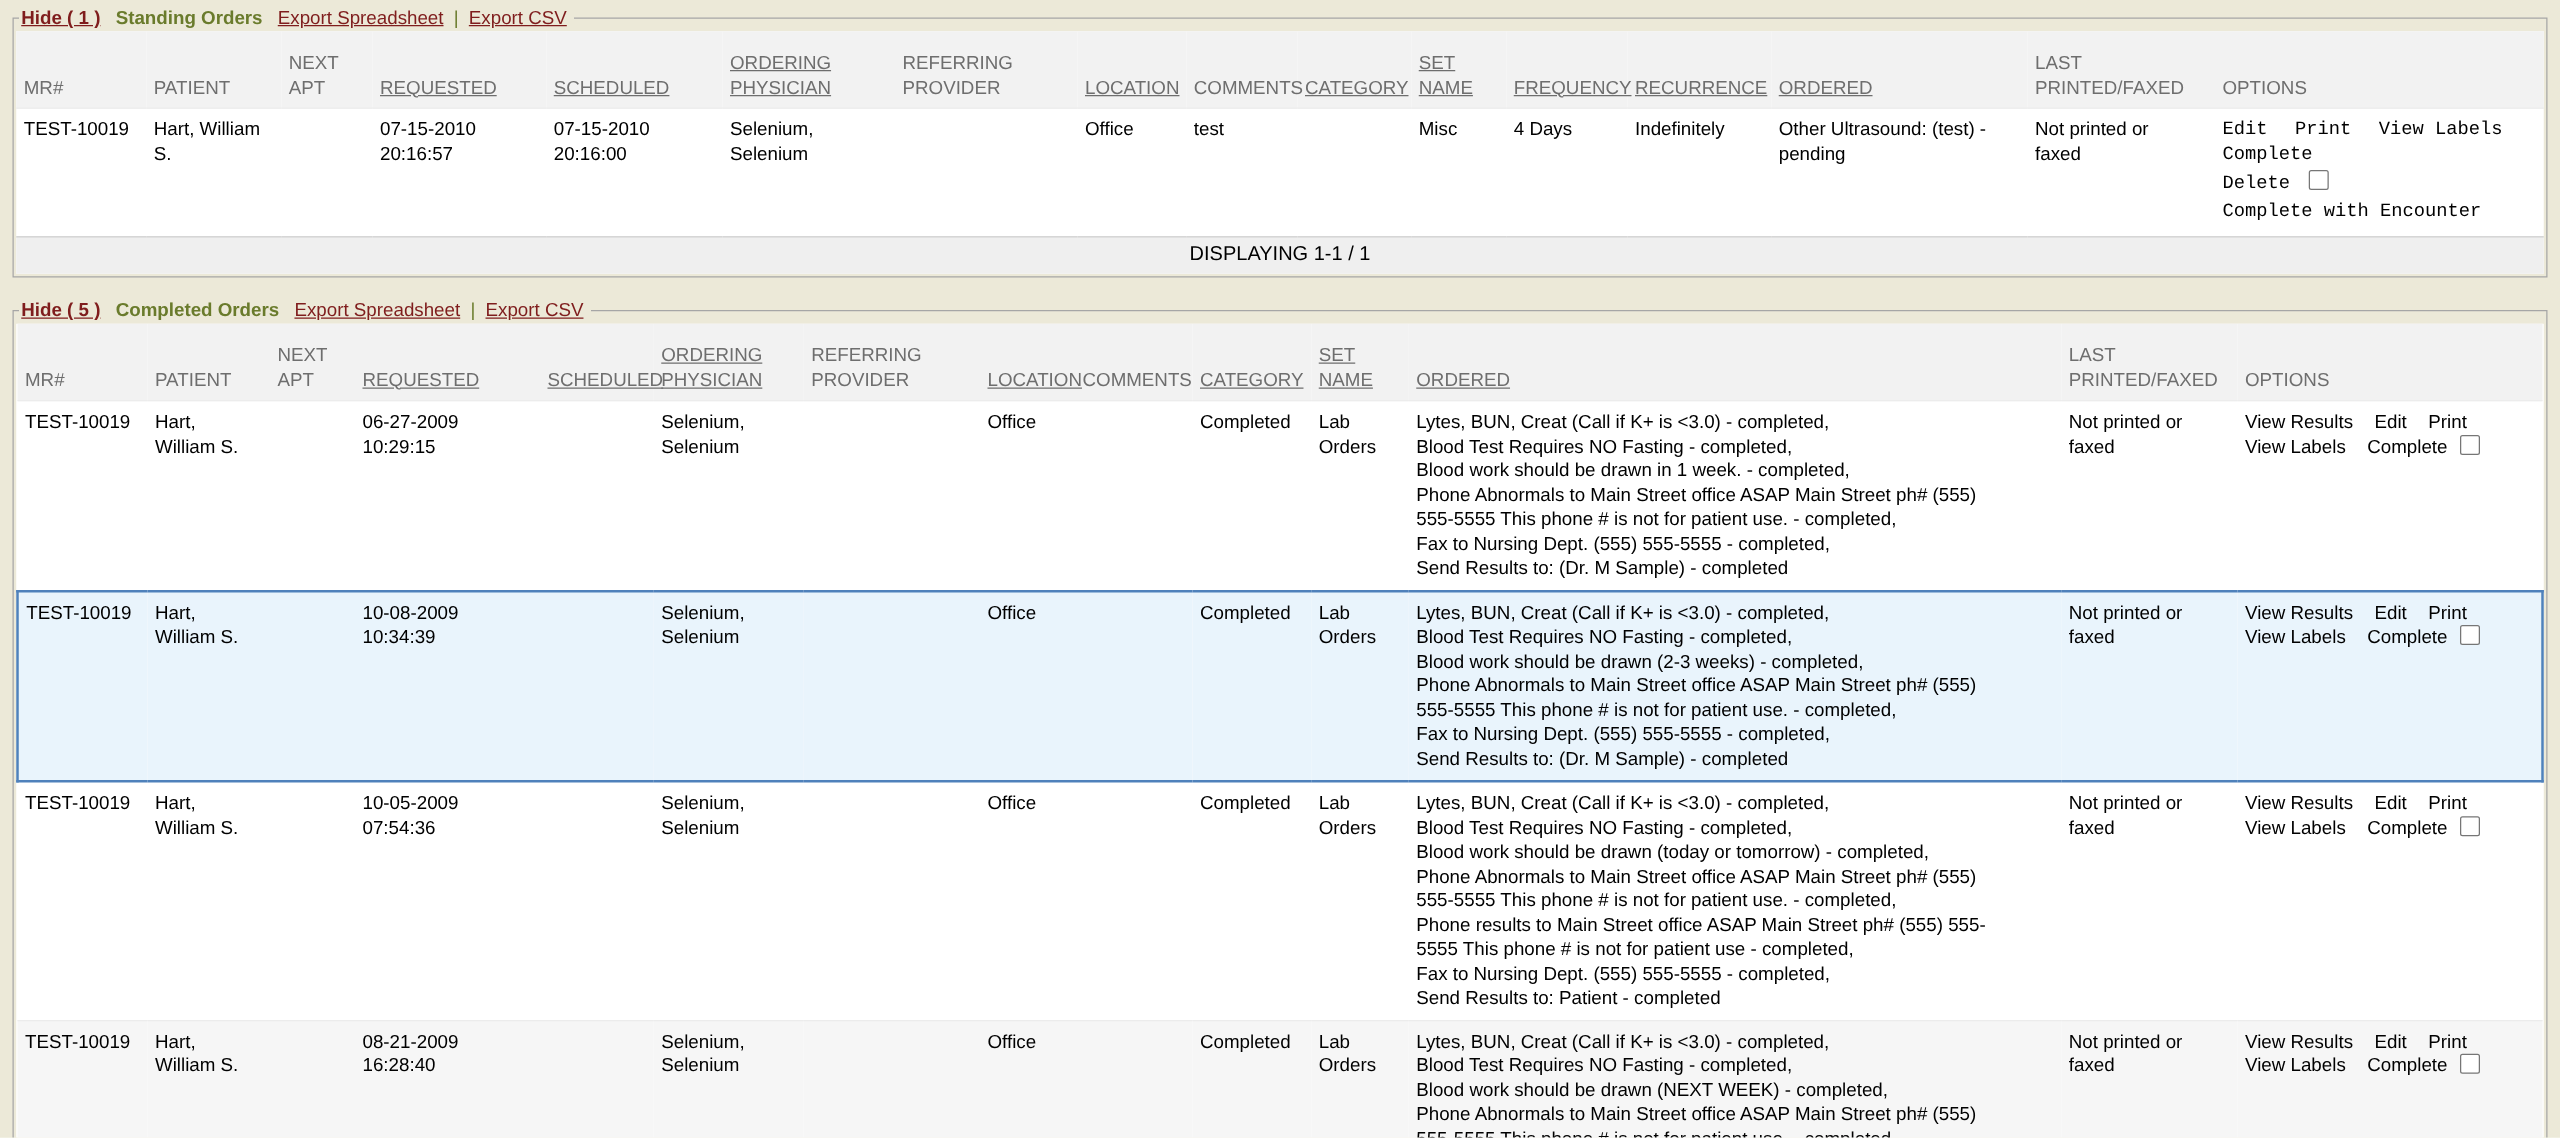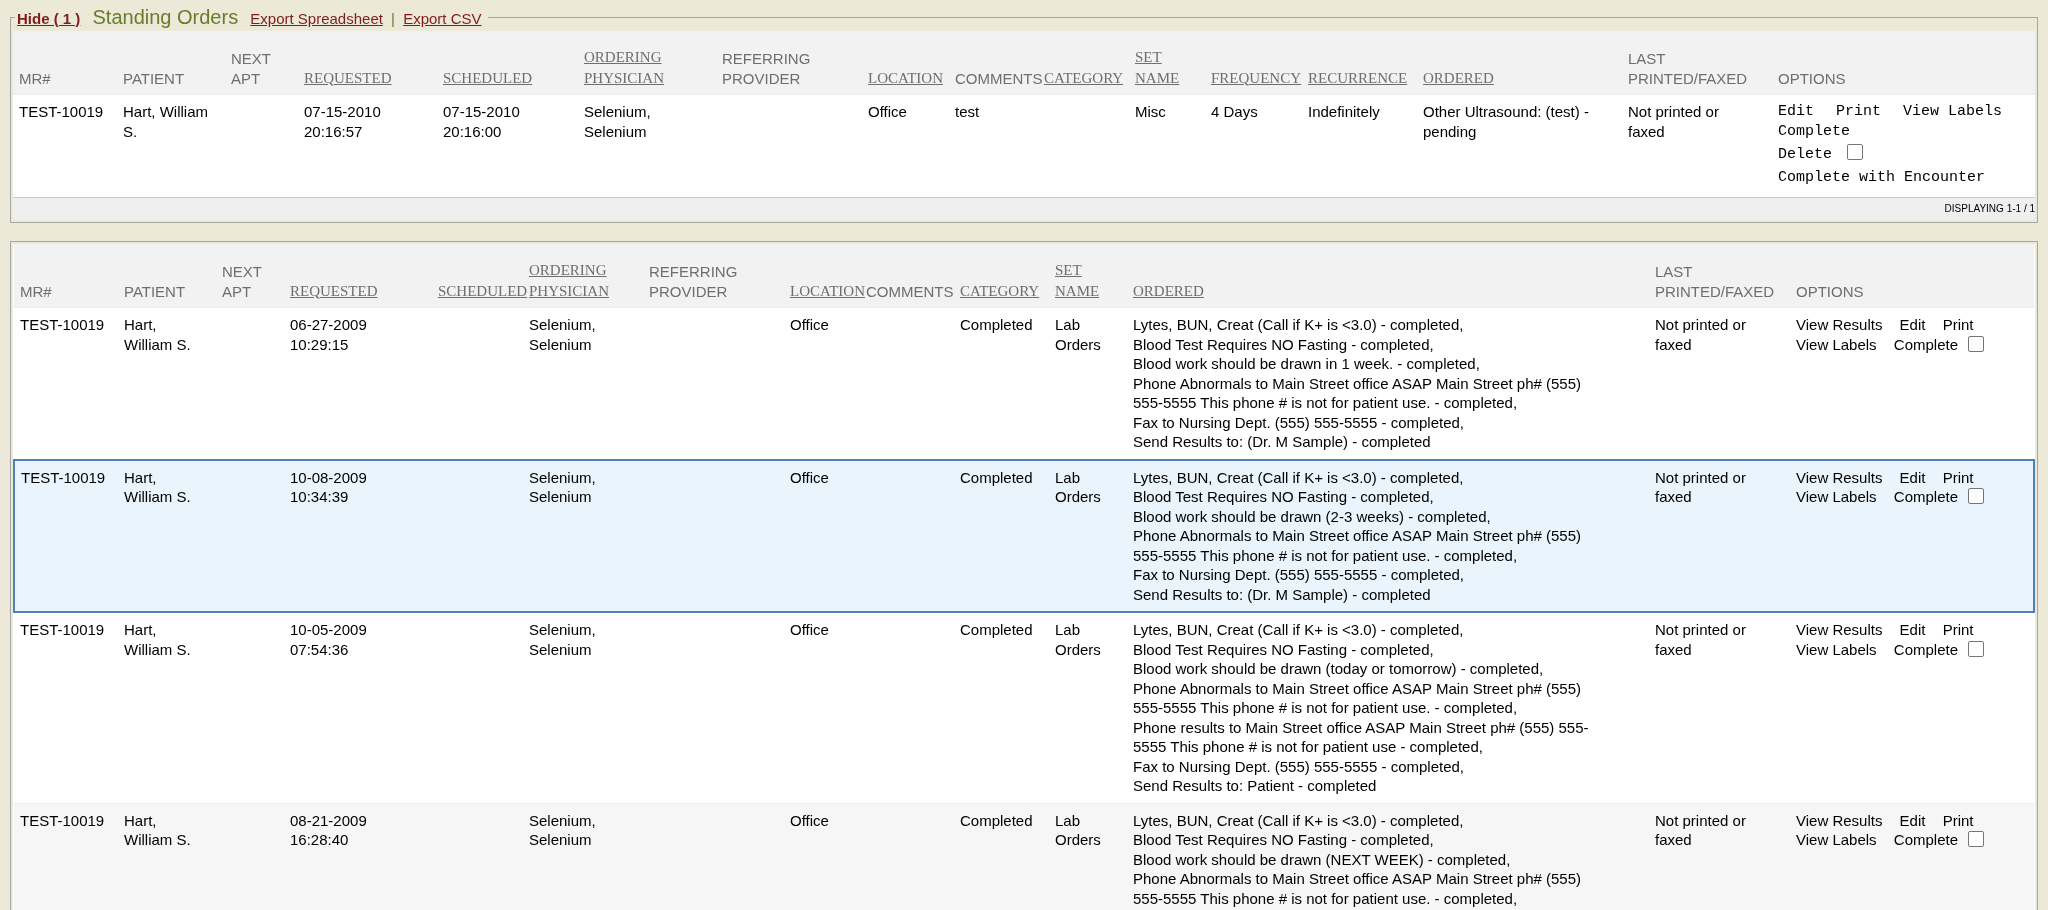--- a/index.html
+++ b/index.html
@@ -21,57 +21,57 @@
     margin-left: 2px;
     color: #6a7b2c;
     white-space: nowrap;
   }
   .legend-link {
     color: #7f1d1d;
     text-decoration: underline;
     cursor: pointer;
   }
   .hide-link { font-weight: bold; margin-right: 6px; }
-  .section-title { font-size: 20px; margin: 0 8px 0 2px; }
+  .section-title { font-size: 15px; margin: 0 8px 0 2px; font-weight: bold; }
   .legend-sep { margin: 0 4px; }
 
   table.orders-table {
     width: 100%;
     table-layout: fixed;
     border-collapse: collapse;
     background: #ffffff;
   }
   thead th {
     background: #f2f2f2;
     color: #6e6e6e;
     font-weight: normal;
     font-size: 15px;
     text-align: left;
     vertical-align: bottom;
     padding: 16px 8px 6px 6px;
     line-height: 1.3;
   }
   thead th .hdr { white-space: pre-line; }
-  thead th.sortable .hdr { text-decoration: underline; cursor: pointer; font-family: Liberation Serif, serif; }
+  thead th.sortable .hdr { text-decoration: underline; cursor: pointer; }
   tbody td {
     vertical-align: top;
     padding: 7px 8px 7px 6px;
     line-height: 1.3;
   }
   tbody td .pre { white-space: pre-line; }
   tbody tr { border-top: 1px solid #ececec; }
   tbody tr.alt td { background: #f6f6f6; }
   tbody tr.selected { border: 2px solid #4f81bb; }
   tbody tr.selected td { background: #e9f4fc; }
   tfoot td {
     background: #efefef;
     border-top: 1px solid #c9c9c9;
-    text-align: right;
+    text-align: center;
     padding: 5px 0 6px 0;
-    font-size: 10px;
+    font-size: 16px;
   }
   .opt {
     margin-right: 13px;
     cursor: pointer;
     white-space: nowrap;
     display: inline-block;
   }
   .opt-line { margin-bottom: 3px; font-family: Liberation Mono, monospace; }
   .checkbox {
     display: inline-block;
@@ -184,20 +184,27 @@
       <tr>
         <td colspan="16">DISPLAYING 1-1 / 1</td>
       </tr>
     </tfoot>
   </table>
 </fieldset>
 
 <div class="mb18"></div>
 
 <fieldset class="orders-section">
+  <legend class="section-legend">
+    <span class="legend-link hide-link">Hide ( 5 )</span>
+    <span class="section-title">Completed Orders</span>
+    <span class="legend-link">Export Spreadsheet</span>
+    <span class="legend-sep">|</span>
+    <span class="legend-link">Export CSV</span>
+  </legend>
 
   <table class="orders-table">
     <colgroup>
       <col style="width:104px">
         <col style="width:98px">
         <col style="width:68px">
         <col style="width:148px">
       <col style="width:91px">
         <col style="width:120px">
         <col style="width:141px">

